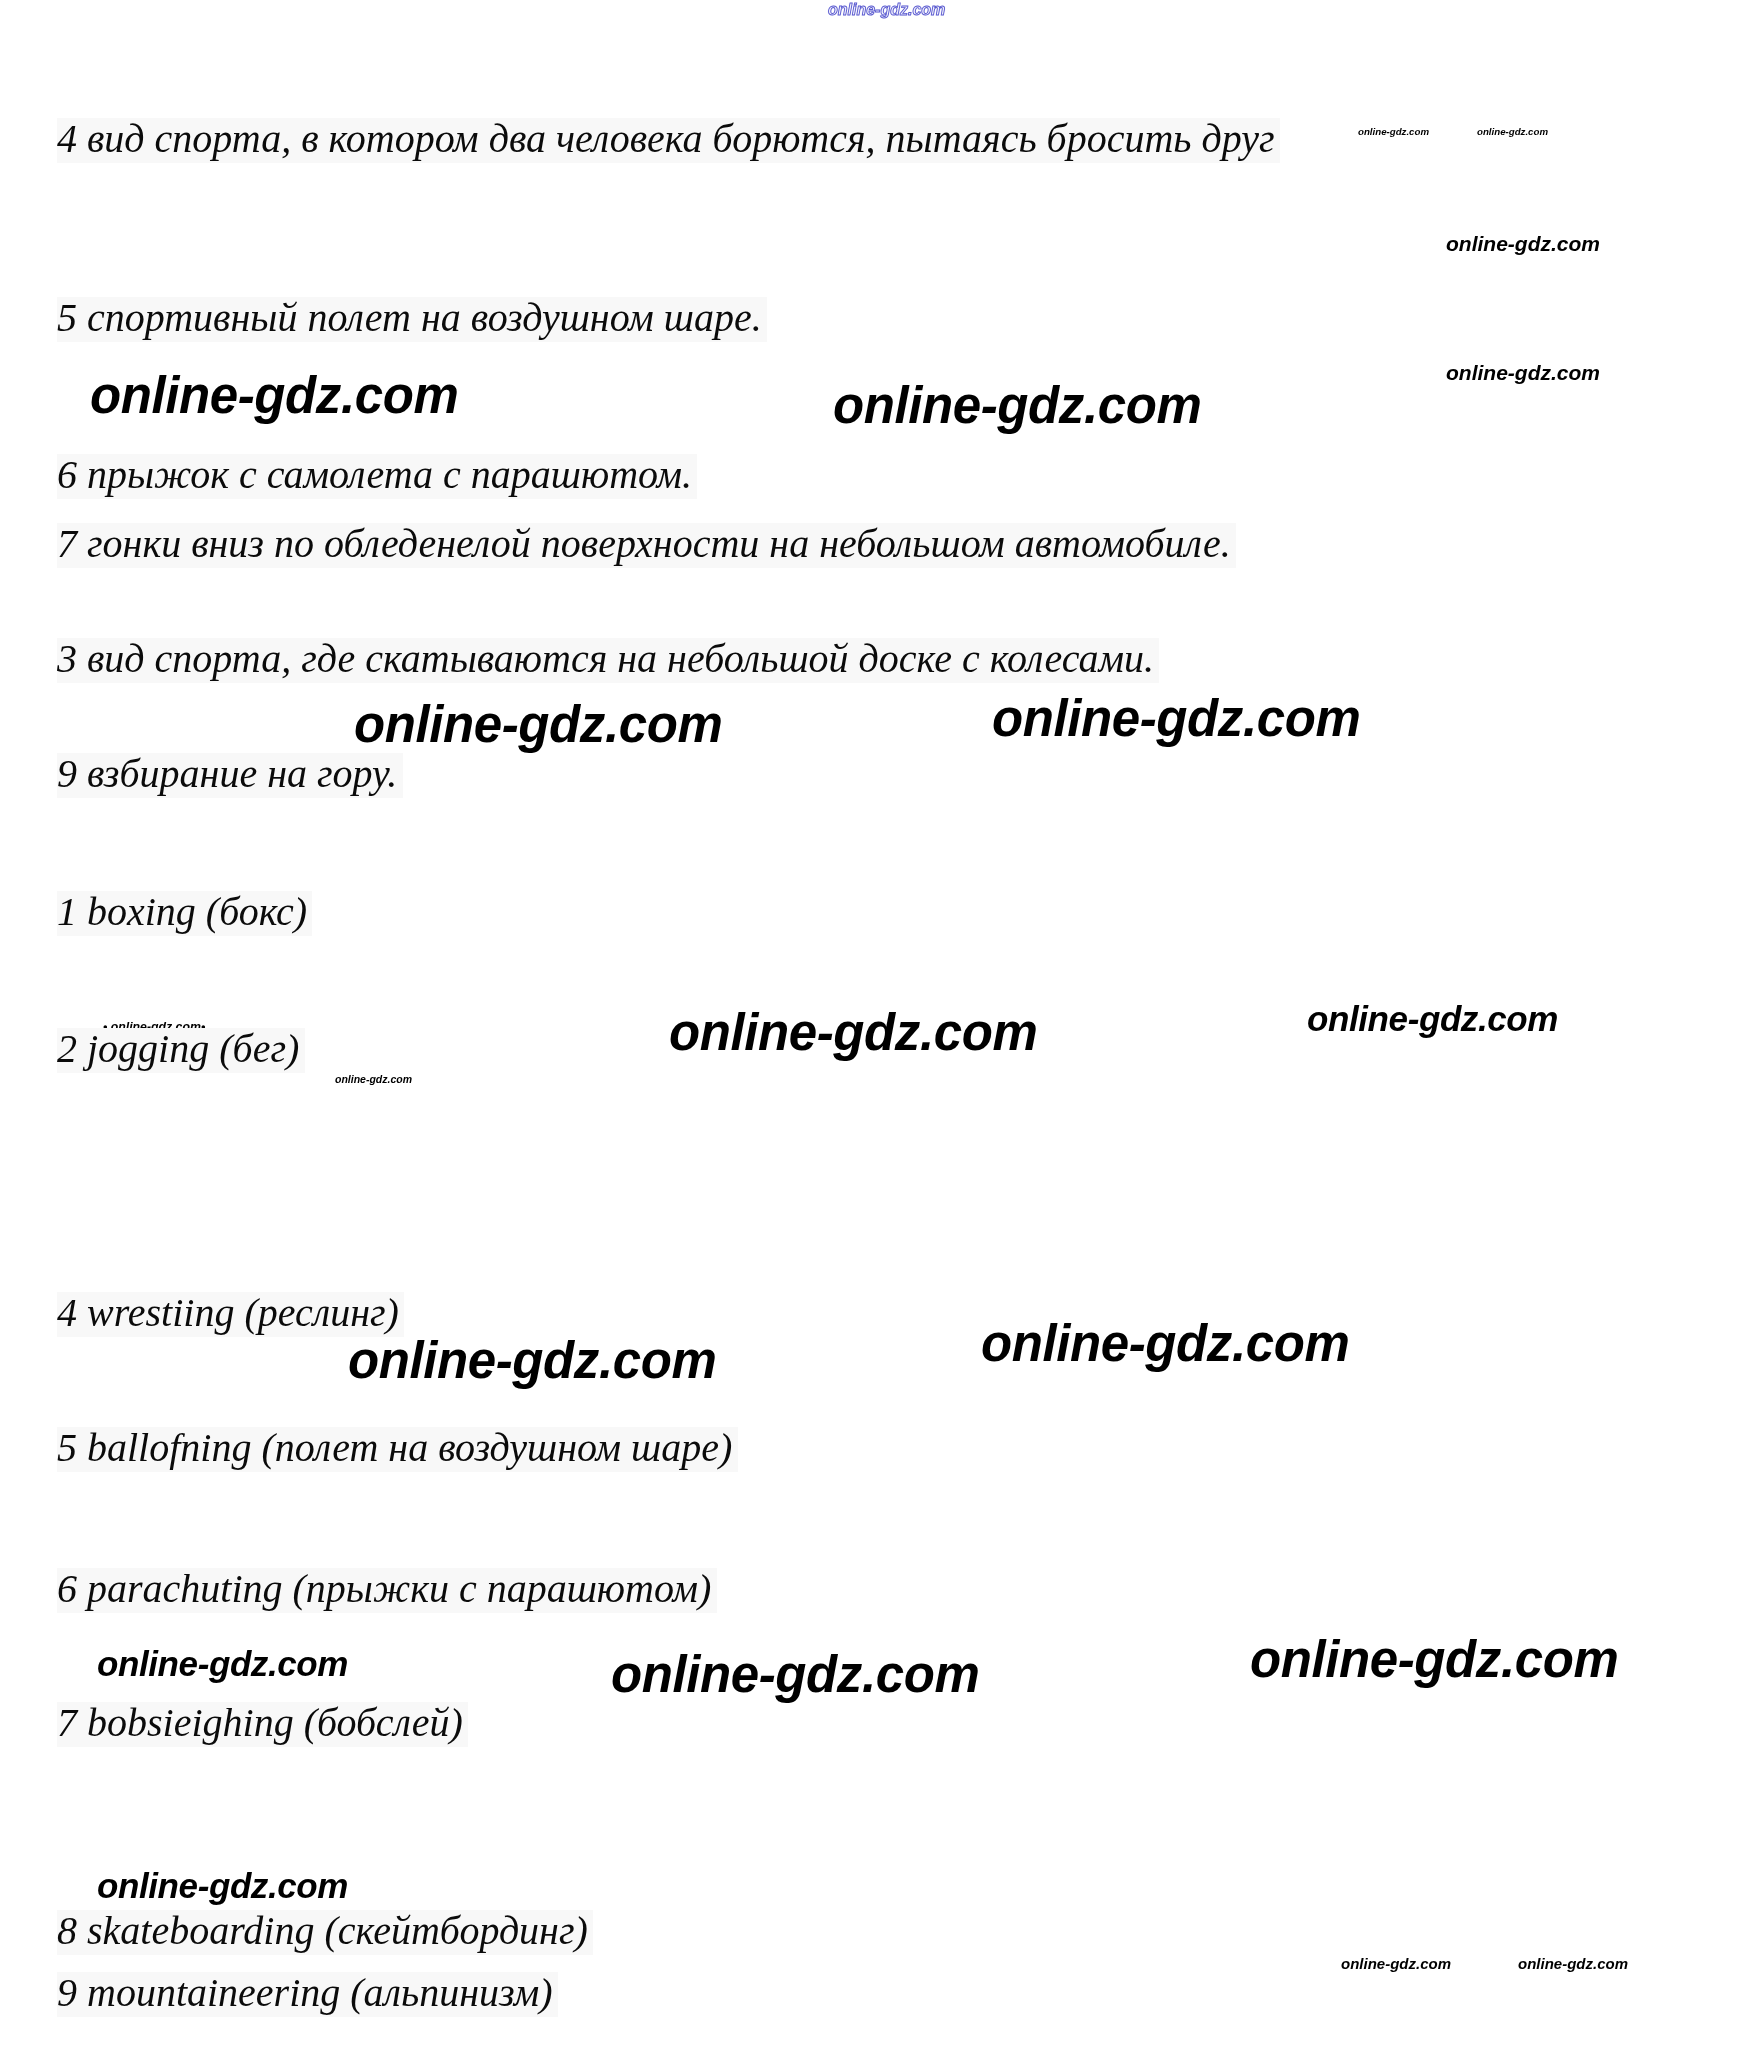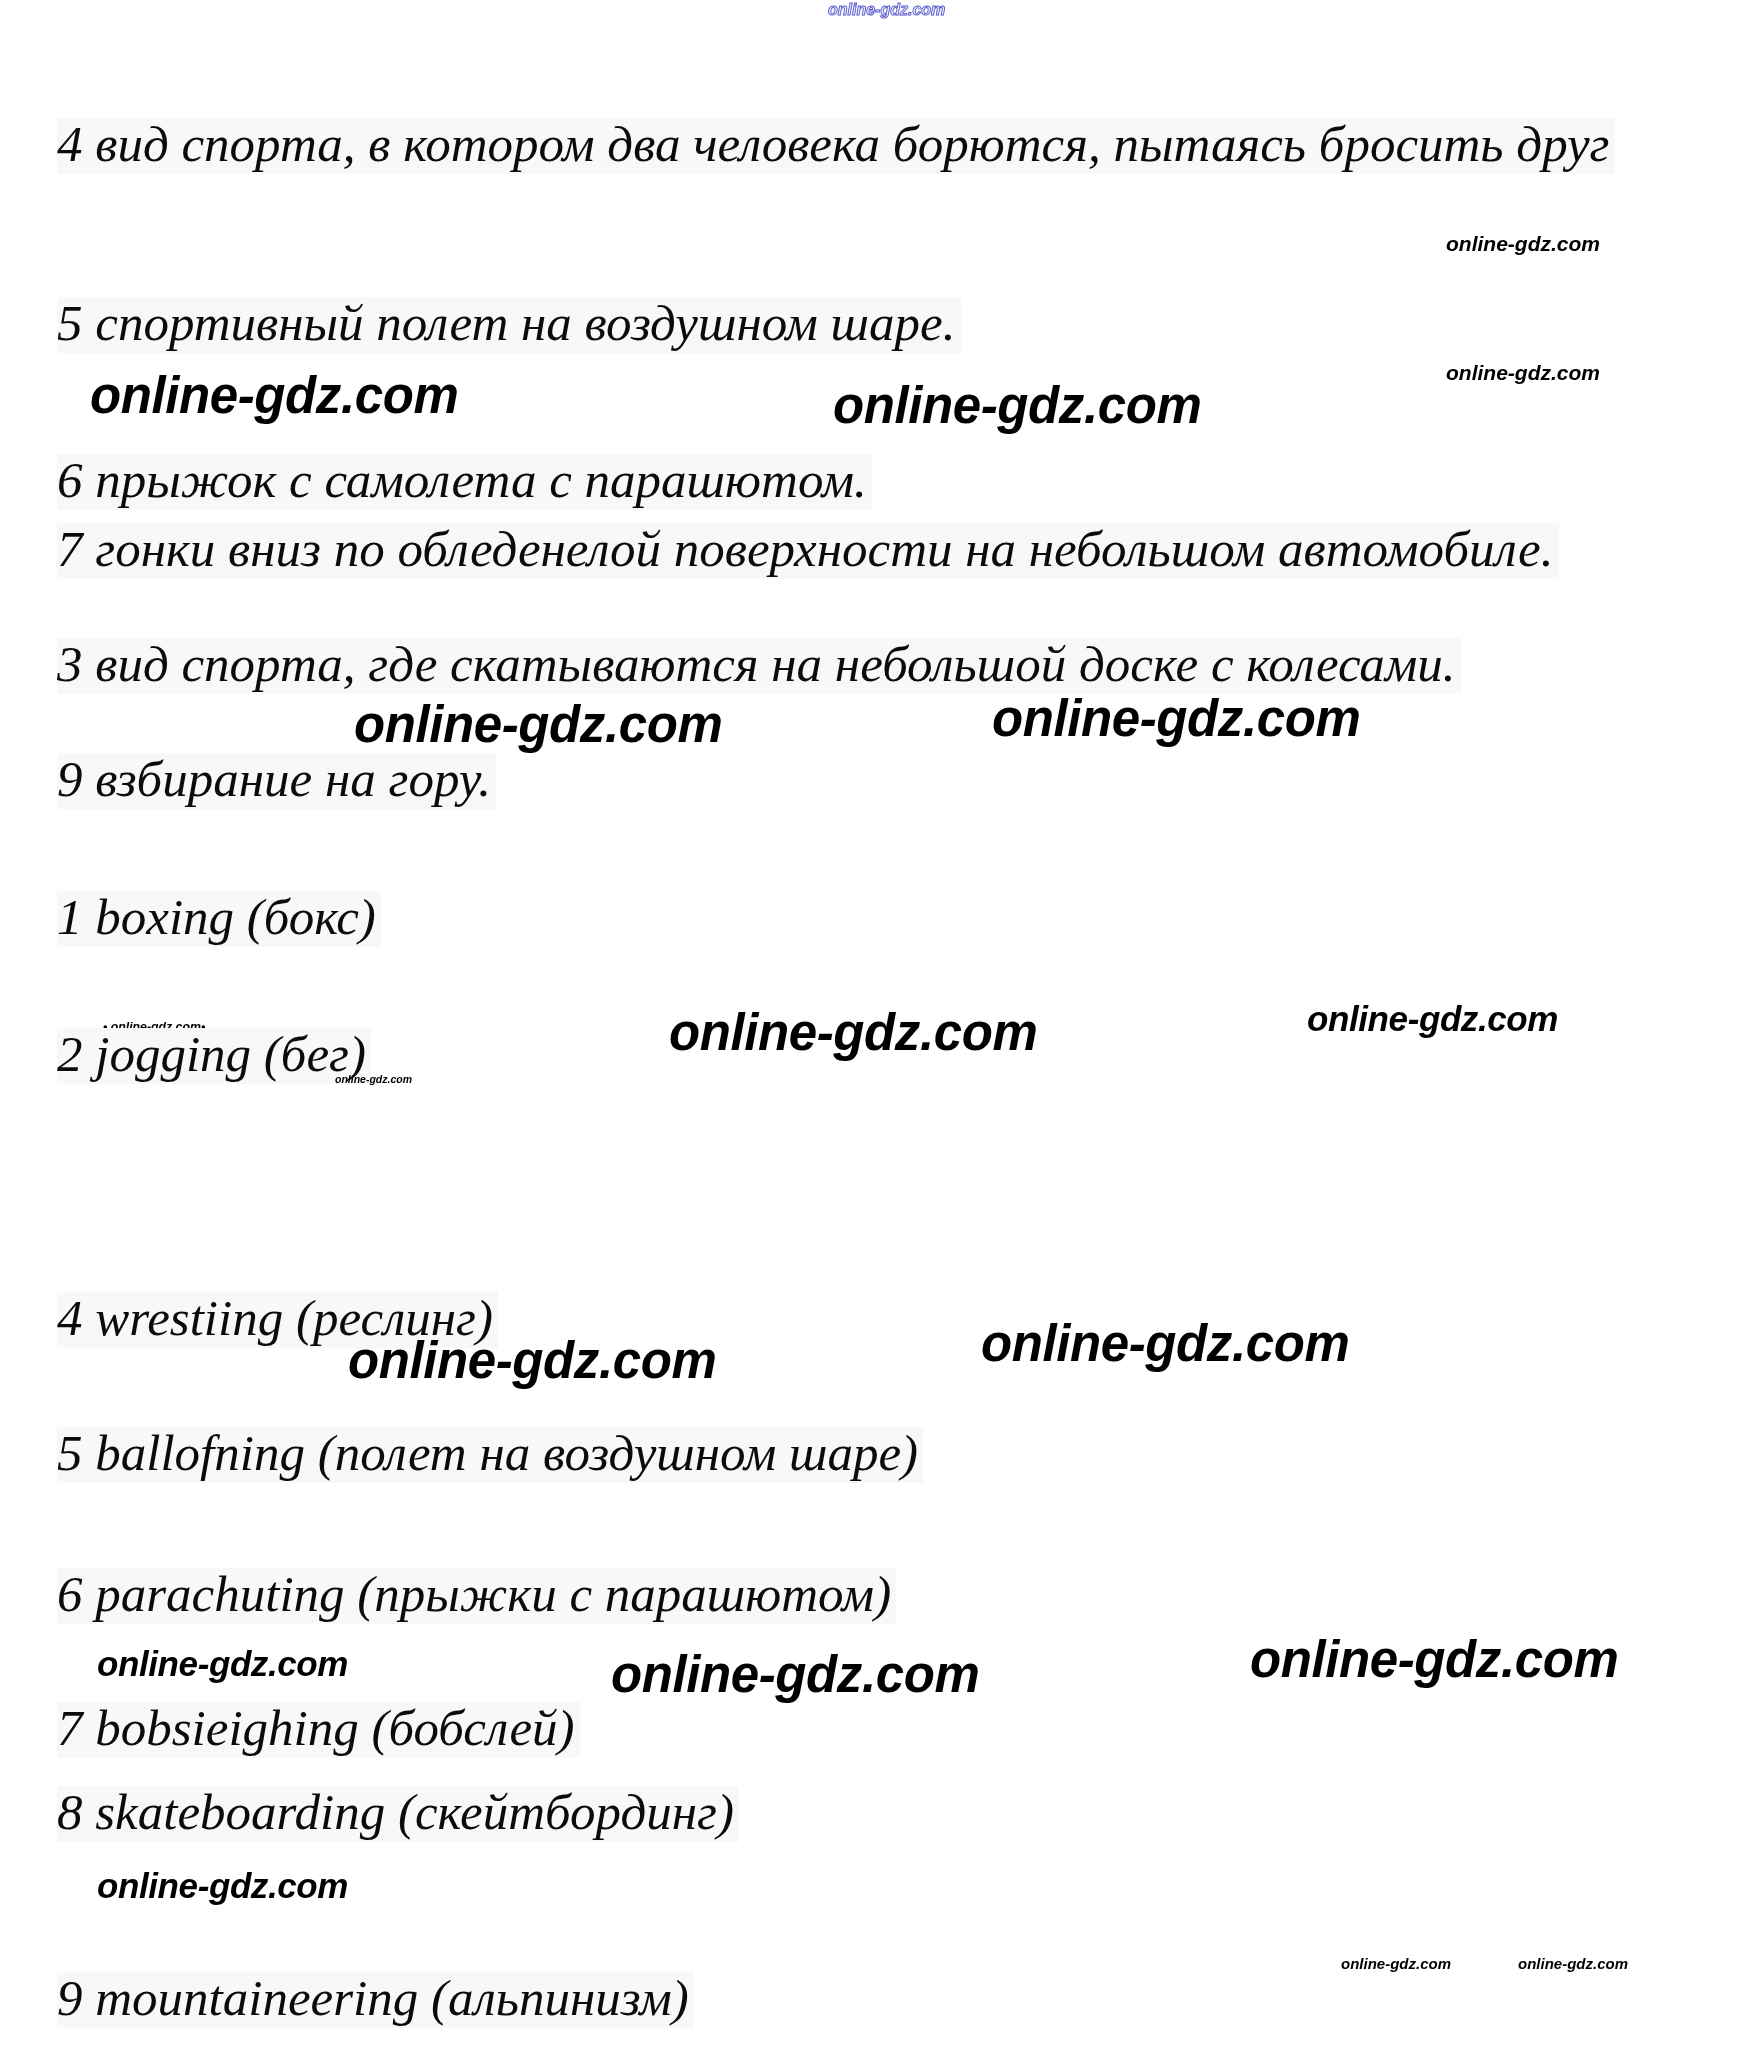--- a/index.html
+++ b/index.html
@@ -13,21 +13,21 @@
     height: 2064px;
     background: #ffffff;
     overflow: hidden;
     font-family: "Liberation Serif", serif;
     font-style: italic;
   }
   
   .text-line {
     position: absolute;
     font-family: "Liberation Serif", serif;
-    font-size: 51px;
+    font-size: 40px;
     line-height: 1;
     color: #0b0b0b;
     white-space: nowrap;
     background: #f8f8f8;
     padding: 0.9px 5.3px 4.4px 0;
   }
   
   .wm {
     position: absolute;
     font-family: "Liberation Sans", sans-serif;
@@ -114,21 +114,21 @@
   <div class="text-line" style="left:57px; top:1427px;">5 ballofning (полет на воздушном шаре)</div>
 
   <div class="text-line" style="left:57px; top:1568px;">6 parachuting (прыжки с парашютом)</div>
 
   <div class="wm wm-40" style="left:97px; top:1646px;">online-gdz.com</div>
   <div class="wm wm-58" style="left:611px; top:1649px;">online-gdz.com</div>
   <div class="wm wm-58" style="left:1250px; top:1634px;">online-gdz.com</div>
 
   <div class="text-line" style="left:57px; top:1702px;">7 bobsieighing (бобслей)</div>
 
-  <div class="text-line" style="left:57px; top:1786px;text-align:right;">8 skateboarding (скейтбординг)</div>
+  <div class="text-line" style="left:57px; top:1910px;text-align:right;">8 skateboarding (скейтбординг)</div>
 
   <div class="wm wm-40" style="left:97px; top:1868px;">online-gdz.com</div>
 
   <div class="wm wm-17" style="left:1341px; top:1956px;">online-gdz.com</div>
   <div class="wm wm-17" style="left:1518px; top:1956px;">online-gdz.com</div>
 
   <div class="text-line" style="left:57px; top:1972px;">9 mountaineering (альпинизм)</div>
 
 </div>
 

